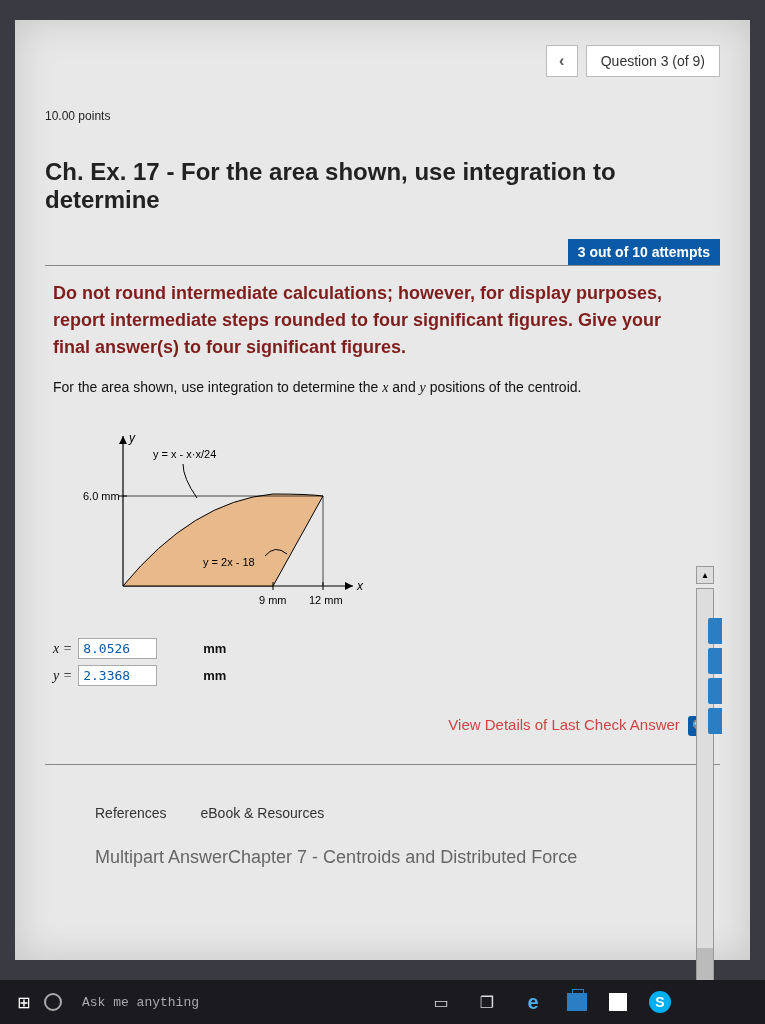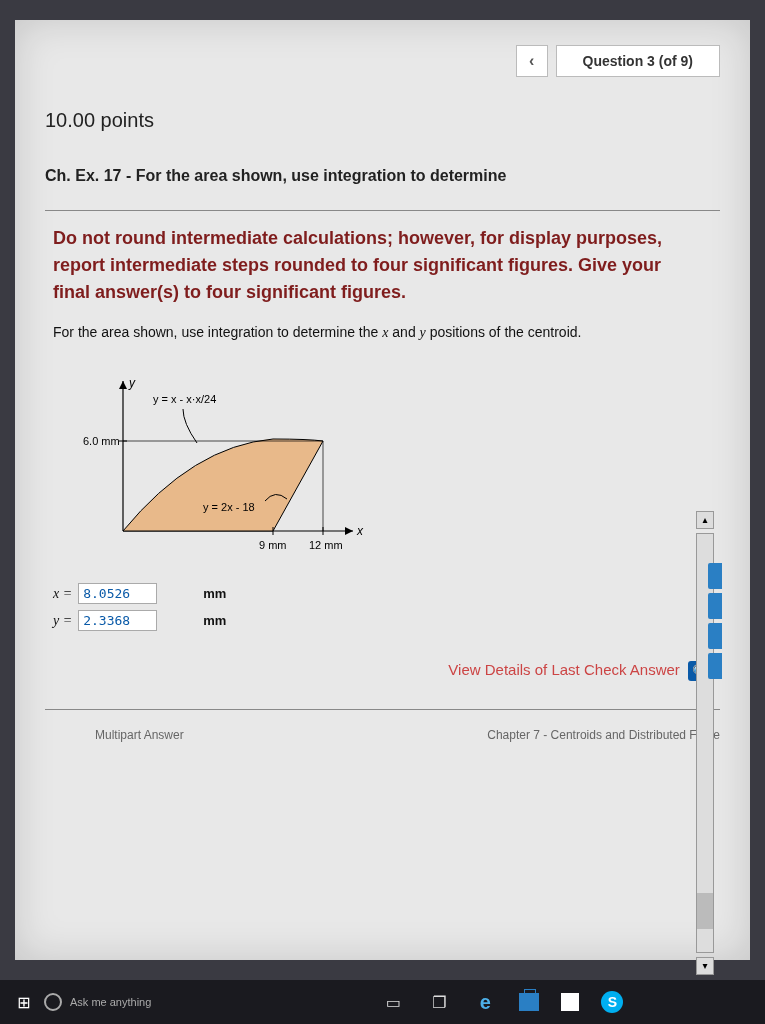--- a/index.html
+++ b/index.html
@@ -34,38 +34,37 @@
     display: flex;
     align-items: center;
     justify-content: center;
     font-weight: bold;
     color: #555;
     cursor: pointer;
   }
   .qnum {
     border: 1px solid #bbb;
     background: #fff;
-    padding: 7px 26px;
+    padding: 7px 14px;
     font-size: 14px;
     color: #333;
-    font-weight: bold;
   }
   .value-block {
     padding: 10px 30px 25px 30px;
     color: #555;
     font-size: 13px;
   }
   .value-block .pts {
-    font-size: 20px;
+    font-size: 12px;
     color: #222;
     margin-top: 2px;
   }
   .title {
     padding: 10px 30px 25px 30px;
-    font-size: 16px;
+    font-size: 24px;
     font-weight: bold;
     color: #222;
   }
   .attempts-row {
     display: flex;
     justify-content: flex-end;
     padding: 0 30px;
   }
   .attempts {
     background: #0a5aa8;
@@ -147,24 +146,23 @@
     font-size: 13px;
   }
   .bottom-links {
     padding: 40px 30px 8px 80px;
     font-size: 14px;
     color: #333;
   }
   .bottom-links span { margin-right: 30px; cursor: pointer; }
   .footer-cut {
     padding: 18px 30px 0 80px;
-    font-size: 12px;
+    font-size: 18px;
     color: #666;
     display: flex;
-    justify-content: space-between;
   }
   .scroll-up {
     position: absolute;
     right: 6px;
     top: 300px;
     width: 18px;
     height: 18px;
     border: 1px solid #999;
     background: #ddd;
     font-size: 10px;
@@ -228,23 +226,24 @@
   }
   .win {
     color: #fff;
     font-size: 16px;
     width: 20px;
     text-align: center;
   }
   .cortana {
     display: flex;
     align-items: center;
-    gap: 8px;
+    gap: 20px;
     color: #aaa;
-    font-size: 11px;
+    font-size: 13px;
+    font-family: Liberation Mono, monospace;
   }
   .circle {
     width: 18px;
     height: 18px;
     border: 2px solid #aaa;
     border-radius: 50%;
   }
   .task-icons {
     display: flex;
     gap: 22px;
@@ -280,20 +279,23 @@
     <div class="prev-btn">‹</div>
     <div class="qnum">Question 3 (of 9)</div>
   </div>
 
   <div class="value-block">
     <div class="pts">10.00 points</div>
   </div>
 
   <div class="title">Ch. Ex. 17 - For the area shown, use integration to determine</div>
 
+  <div class="attempts-row">
+    <div class="attempts">3 out of 10 attempts</div>
+  </div>
 
   <div class="problem">
 
     <div class="scroll-up">▴</div>
     <div class="scrollbar"></div>
     <div class="scroll-thumb"></div>
     <div class="scroll-down">▾</div>
     <div class="side-tabs">
       <div></div>
       <div></div>
@@ -350,20 +352,24 @@
         <span class="unit">mm</span>
       </div>
     </div>
 
     <div class="viewdetails">
       <span>View Details of Last Check Answer</span>
       <span class="mag">🔍</span>
     </div>
   </div>
 
+  <div class="bottom-links">
+    <span>References</span>
+    <span>eBook &amp; Resources</span>
+  </div>
 
   <div class="footer-cut">
     <span>Multipart Answer</span>
     <span>Chapter 7 - Centroids and Distributed Force</span>
   </div>
 
 </div>
 
 <div class="taskbar">
   <div class="win">⊞</div>

